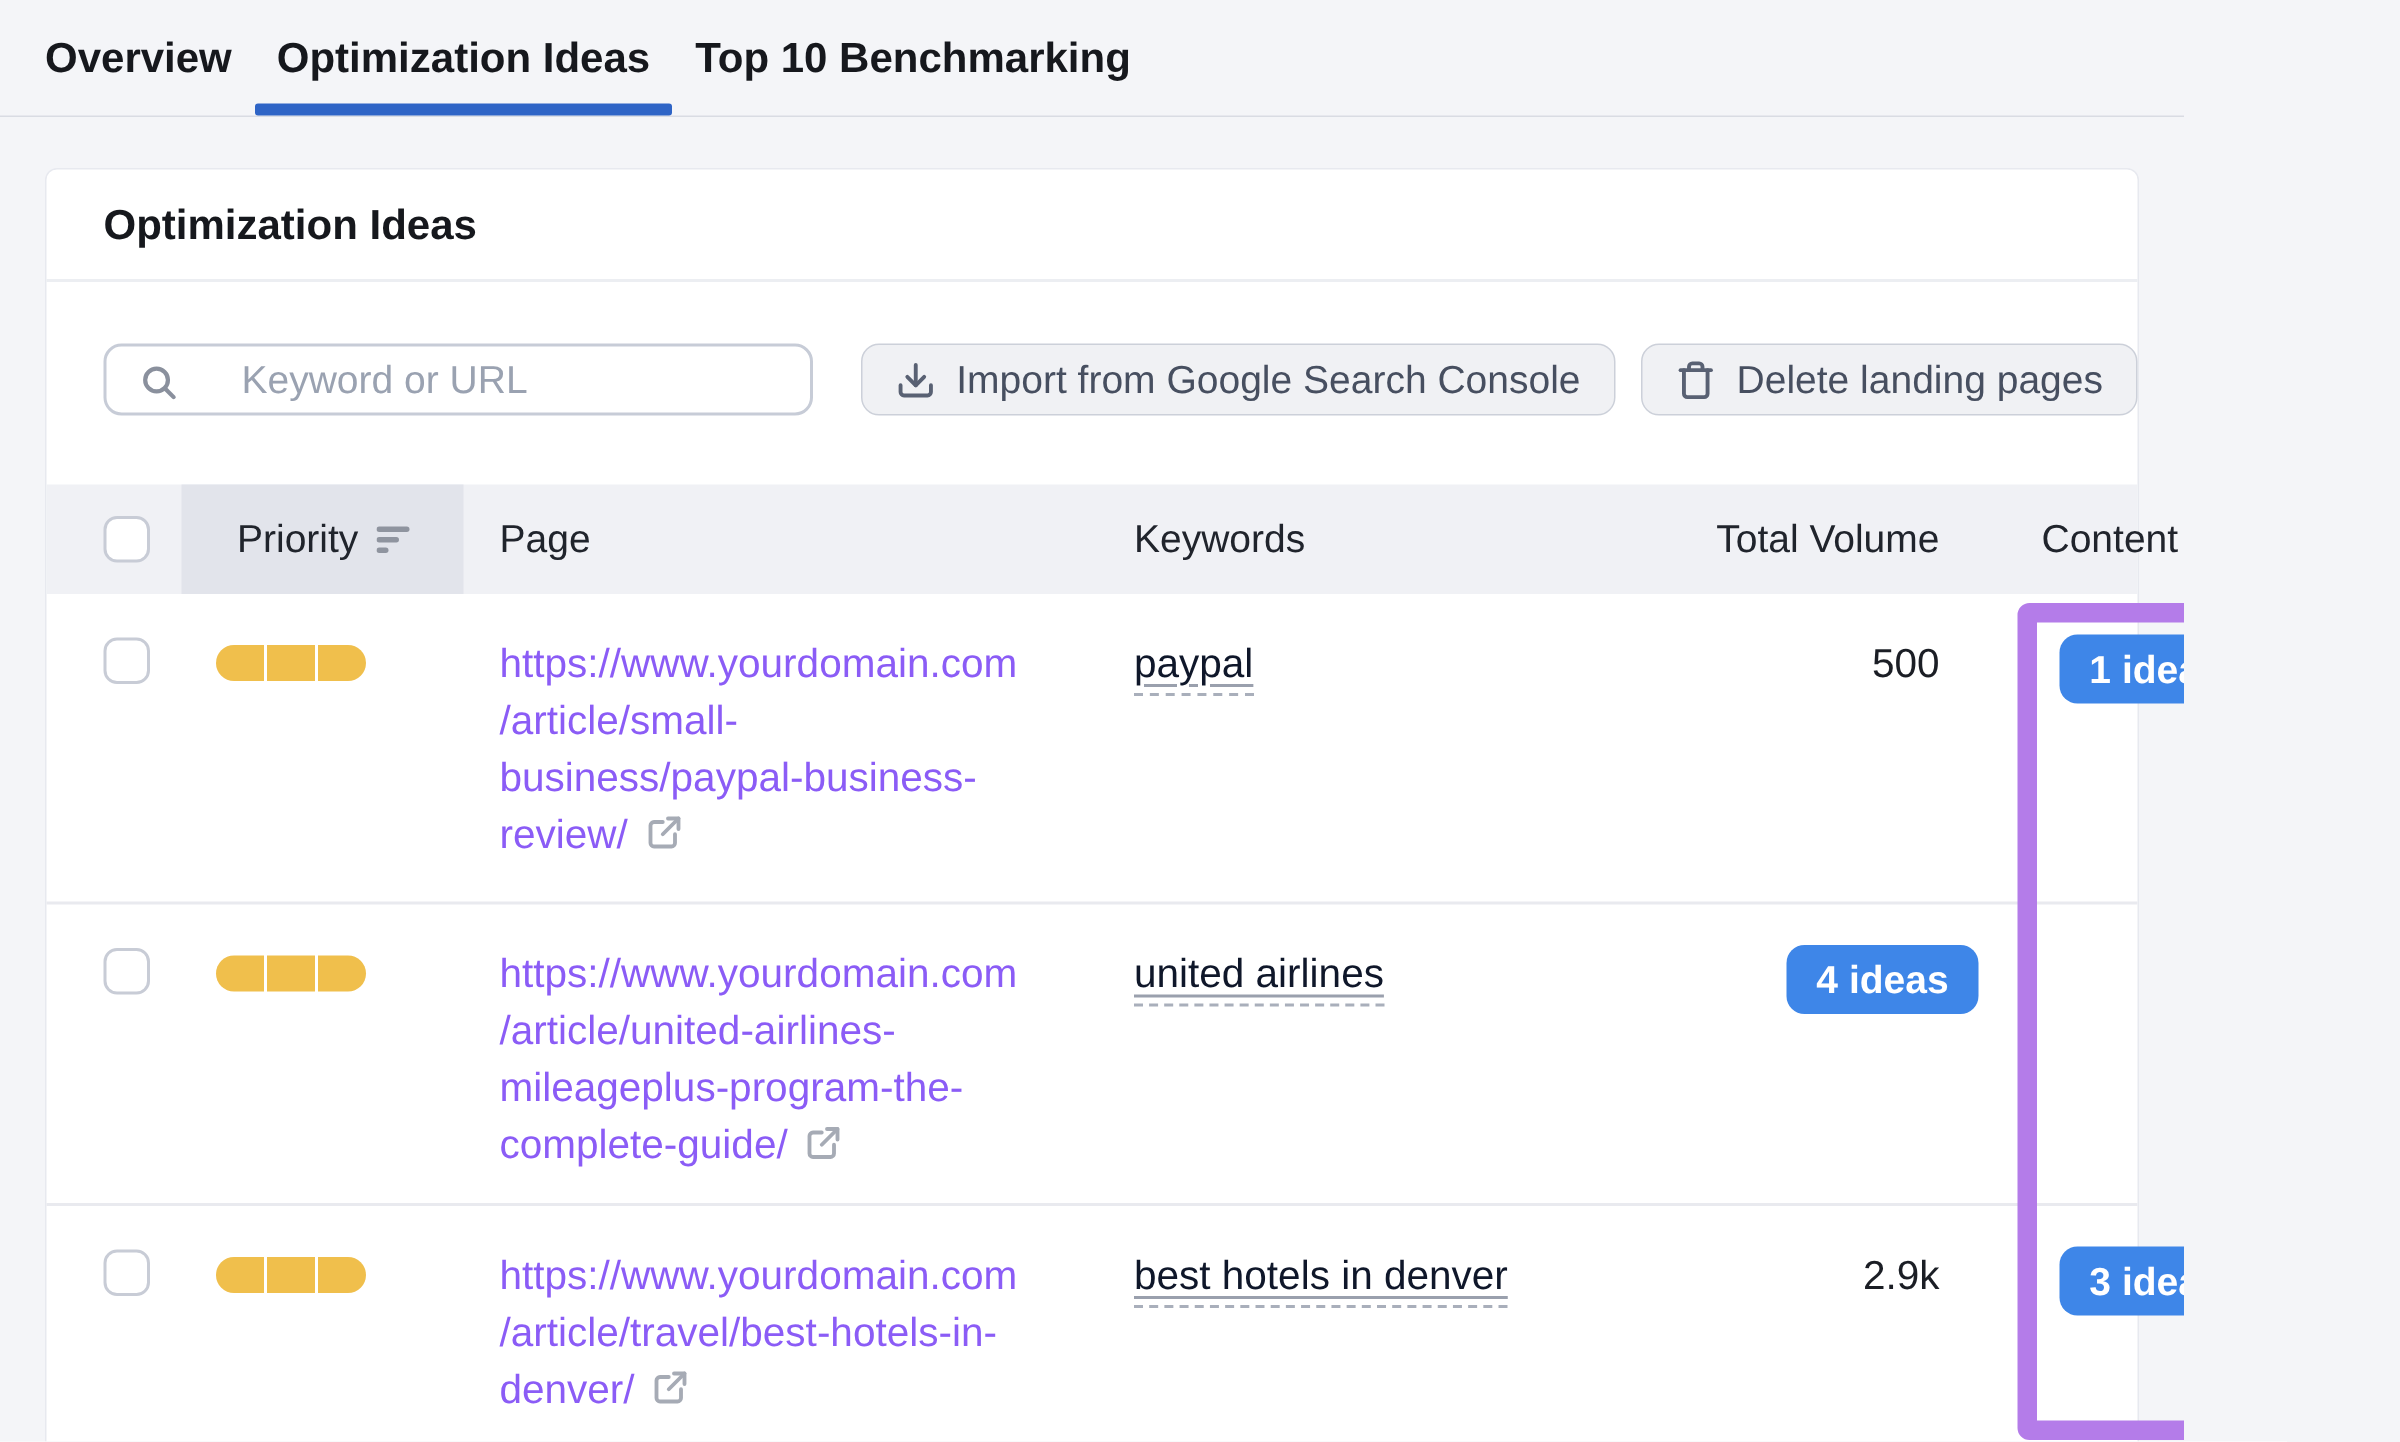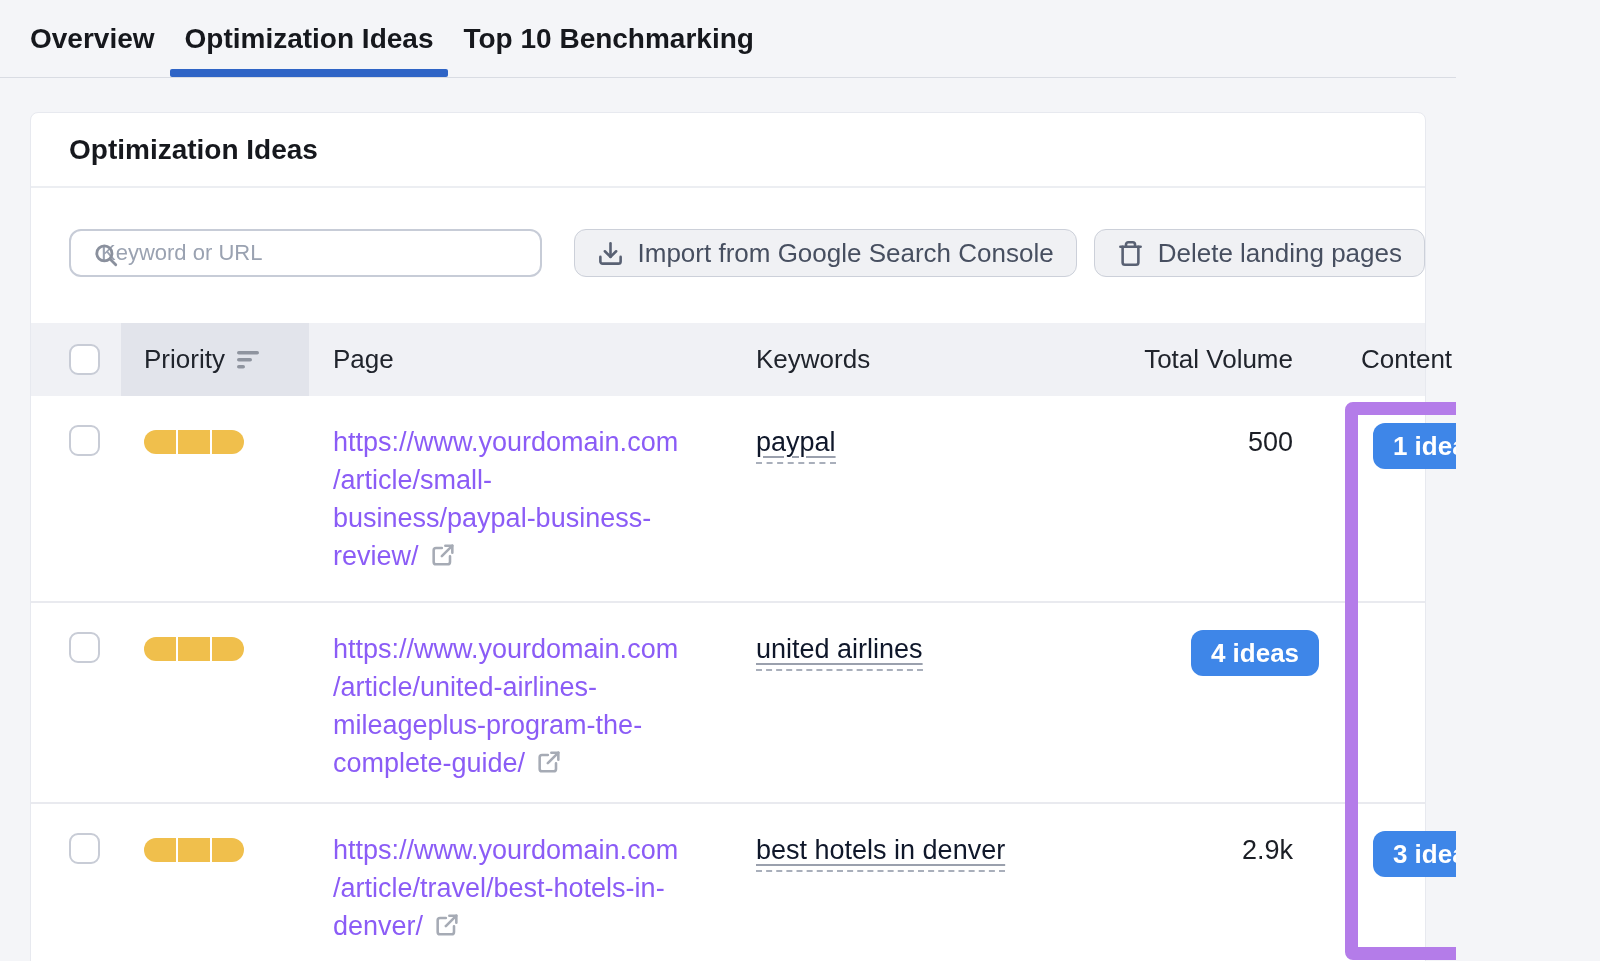--- a/index.html
+++ b/index.html
@@ -42,39 +42,39 @@
   
   .toolbar { display:flex; align-items:center; margin:41px 0 0 38px; }
   .search {
     position:relative; width:560px; height:48px;
     border:2px solid #c7ccd7; border-radius:12px; background:#fff;
     display:flex; align-items:center;
   }
   .search svg { position:absolute; left:22px; top:11px; }
   .search input {
     width:100%; height:100%; border:none; outline:none; background:transparent;
-    padding-left:30px; font-size:22px; color:#404040;
+    padding-left:90px; font-size:26px; color:#404040;
     font-family:"Liberation Sans", sans-serif;
   }
   .search input::placeholder { color:#9aa2b1; }
   .btn {
     display:flex; align-items:center; gap:14px; height:48px;
     background:#f0f1f4; border:1px solid #ccd0d9; border-radius:12px;
     padding:0 22px; font-size:26px; font-weight:500; color:#474f60;
     font-family:Liberation Sans, sans-serif; cursor:pointer; white-space:nowrap;
   }
   .btn-import { margin-left:32px; }
   .btn-delete { margin-left:17px; }
 
   
   .grid-cols { display:grid; grid-template-columns:90px 188px 442px 360px 182px 1fr; }
   .thead { margin-top:46px; height:73px; background:#f0f1f5; font-size:26px; color:#20242c; }
   .thead > div { display:flex; align-items:center; }
   .th-checkbox { padding-left:38px; }
-  .th-priority { background:#e2e4eb; padding-left:23px; gap:12px; }
+  .th-priority { background:#e2e4eb; padding-left:37px; gap:12px; }
   .th-page { padding-left:24px; }
   .th-keywords { padding-left:5px; }
   .th-volume { justify-content:flex-end; }
   .th-content { padding-left:68px; gap:13px; }
 
   .checkbox {
     display:inline-block; width:31px; height:31px; background:#fff;
     border:2px solid #c8ccd6; border-radius:9px; cursor:pointer;
   }
 

